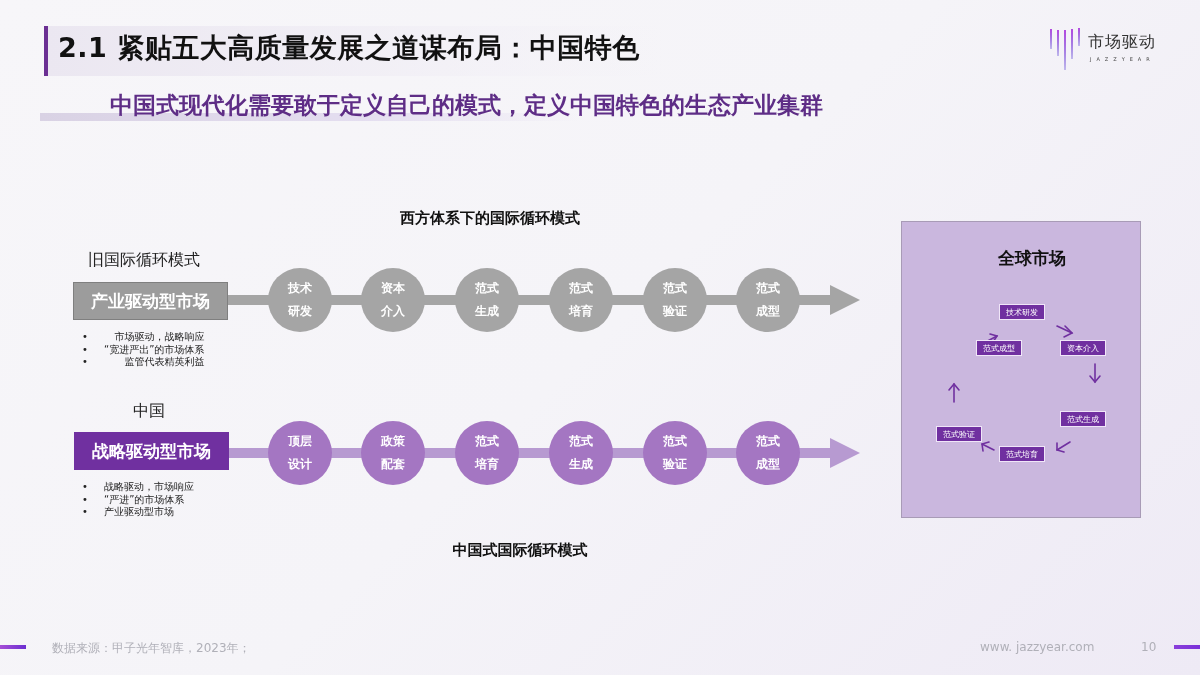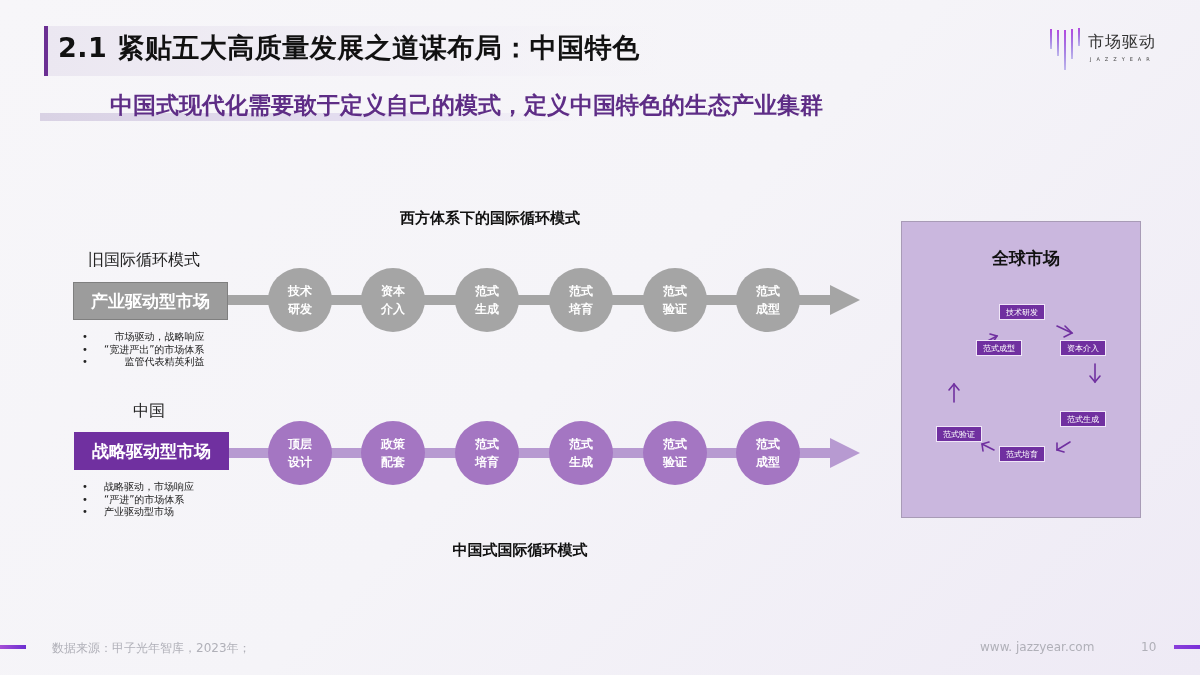--- a/index.html
+++ b/index.html
@@ -46,30 +46,30 @@
 
   .flow-line { position: absolute; height: 10px; }
   .flow-line.grey { background: #a5a5a5; }
   .flow-line.purple { background: #b79ad1; }
   .arrow-head { position: absolute; width: 0; height: 0; border-top: 15px solid transparent; border-bottom: 15px solid transparent; }
   .arrow-head.grey { border-left: 30px solid #a5a5a5; }
   .arrow-head.purple { border-left: 30px solid #b79ad1; }
   .node {
     position: absolute; width: 64px; height: 64px; border-radius: 50%;
     display: flex; align-items: center; justify-content: center; text-align: center;
-    color: #fff; font-size: 12px; font-weight: bold; line-height: 18px; white-space: pre-line;
+    color: #fff; font-size: 12px; font-weight: bold; line-height: 23px; white-space: pre-line;
   }
   .node.grey { background: #a5a5a5; }
   .node.purple { background: #a476c2; }
 
   .global-box {
     position: absolute; left: 901px; top: 221px; width: 240px; height: 297px;
     background: #cab7de; border: 1px solid #a89bb6;
   }
-  .global-title { position: absolute; left: 4px; top: 25px; width: 240px; text-align: center; font-size: 17px; font-weight: bold; color: #111; }
+  .global-title { position: absolute; left: 10px; top: 25px; width: 240px; text-align: center; font-size: 17px; font-weight: bold; color: #111; }
   .cycle-node {
     position: absolute; width: 46px; height: 16px; background: #7030a0; border: 1.5px solid #f0e6f8; border-radius: 0;
     color: #fff; font-size: 8px; display: flex; align-items: center; justify-content: center;
   }
   .cycle-svg { position: absolute; left: 0; top: 0; }
 
   .footer-line-left { position: absolute; left: 0; top: 645px; width: 26px; height: 4px; background: linear-gradient(90deg,#a64fd6,#6c2fd1); }
   .footer-line-right { position: absolute; left: 1174px; top: 645px; width: 26px; height: 4px; background: linear-gradient(90deg,#8a3fdb,#7a30d8); }
   .footer-source { position: absolute; left: 52px; top: 640px; font-size: 12px; color: #b0b0b8; }
   .footer-url { position: absolute; left: 980px; top: 640px; font-size: 12px; color: #b0b0b8; }

